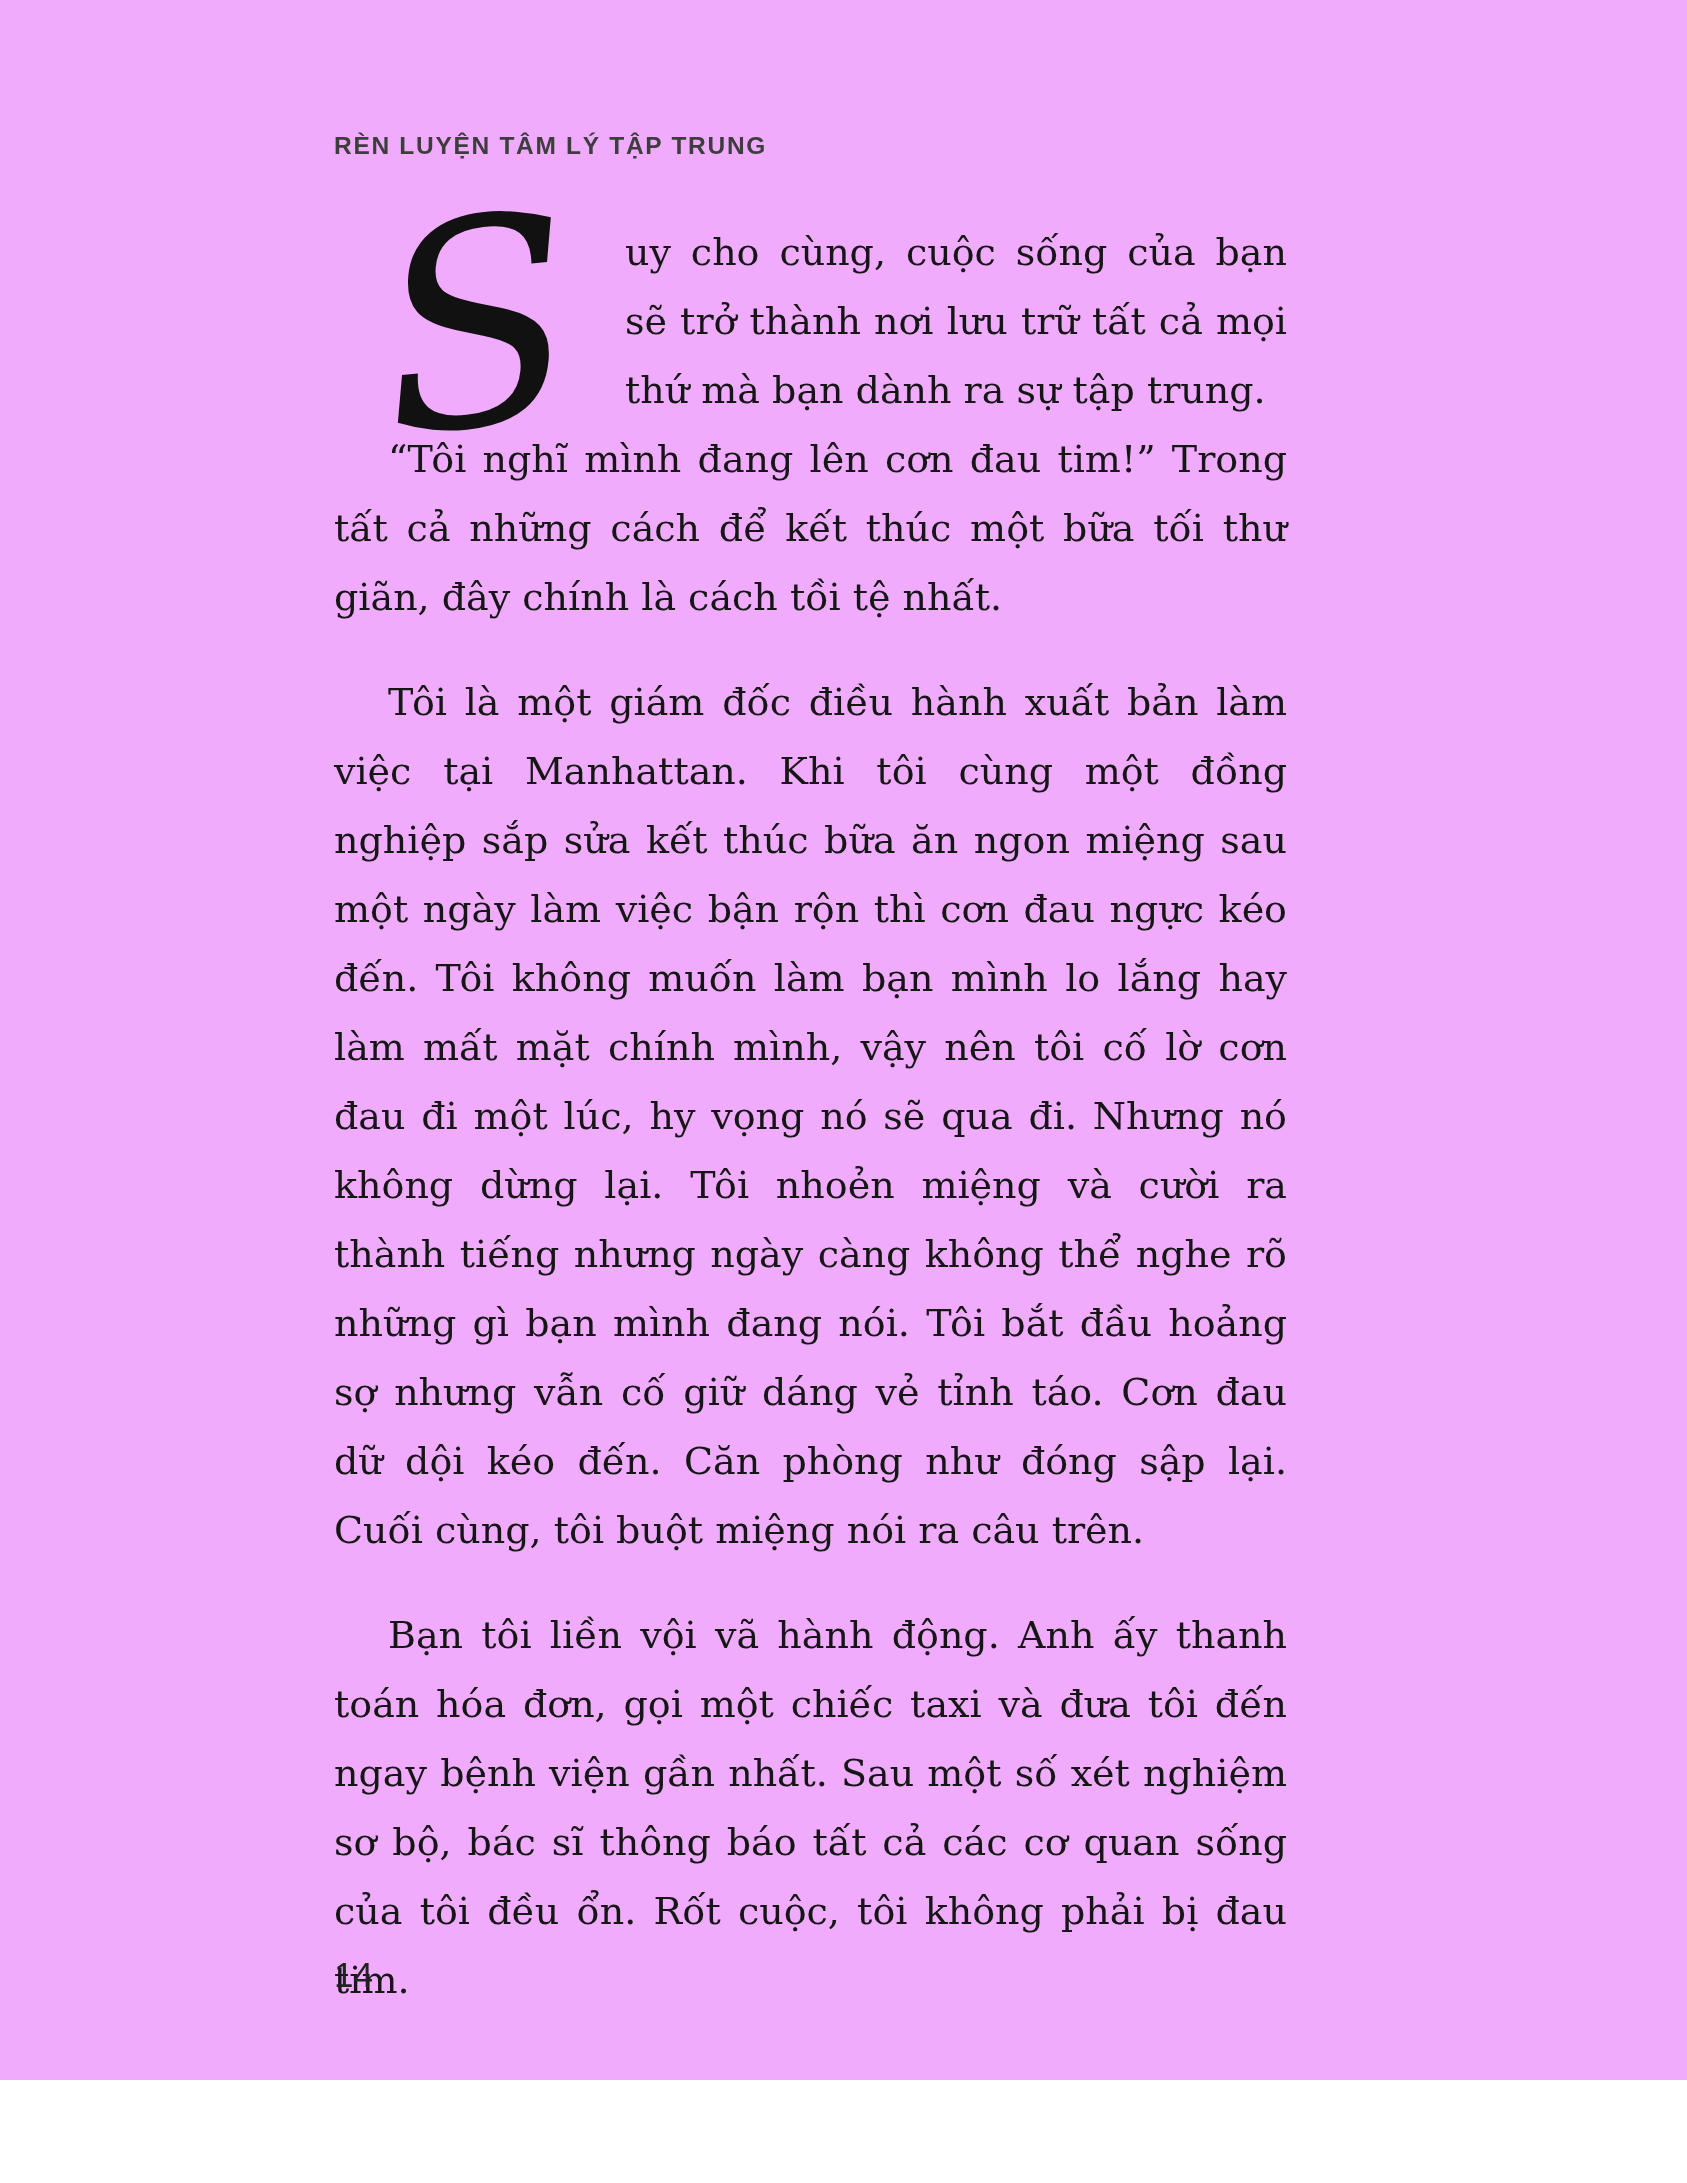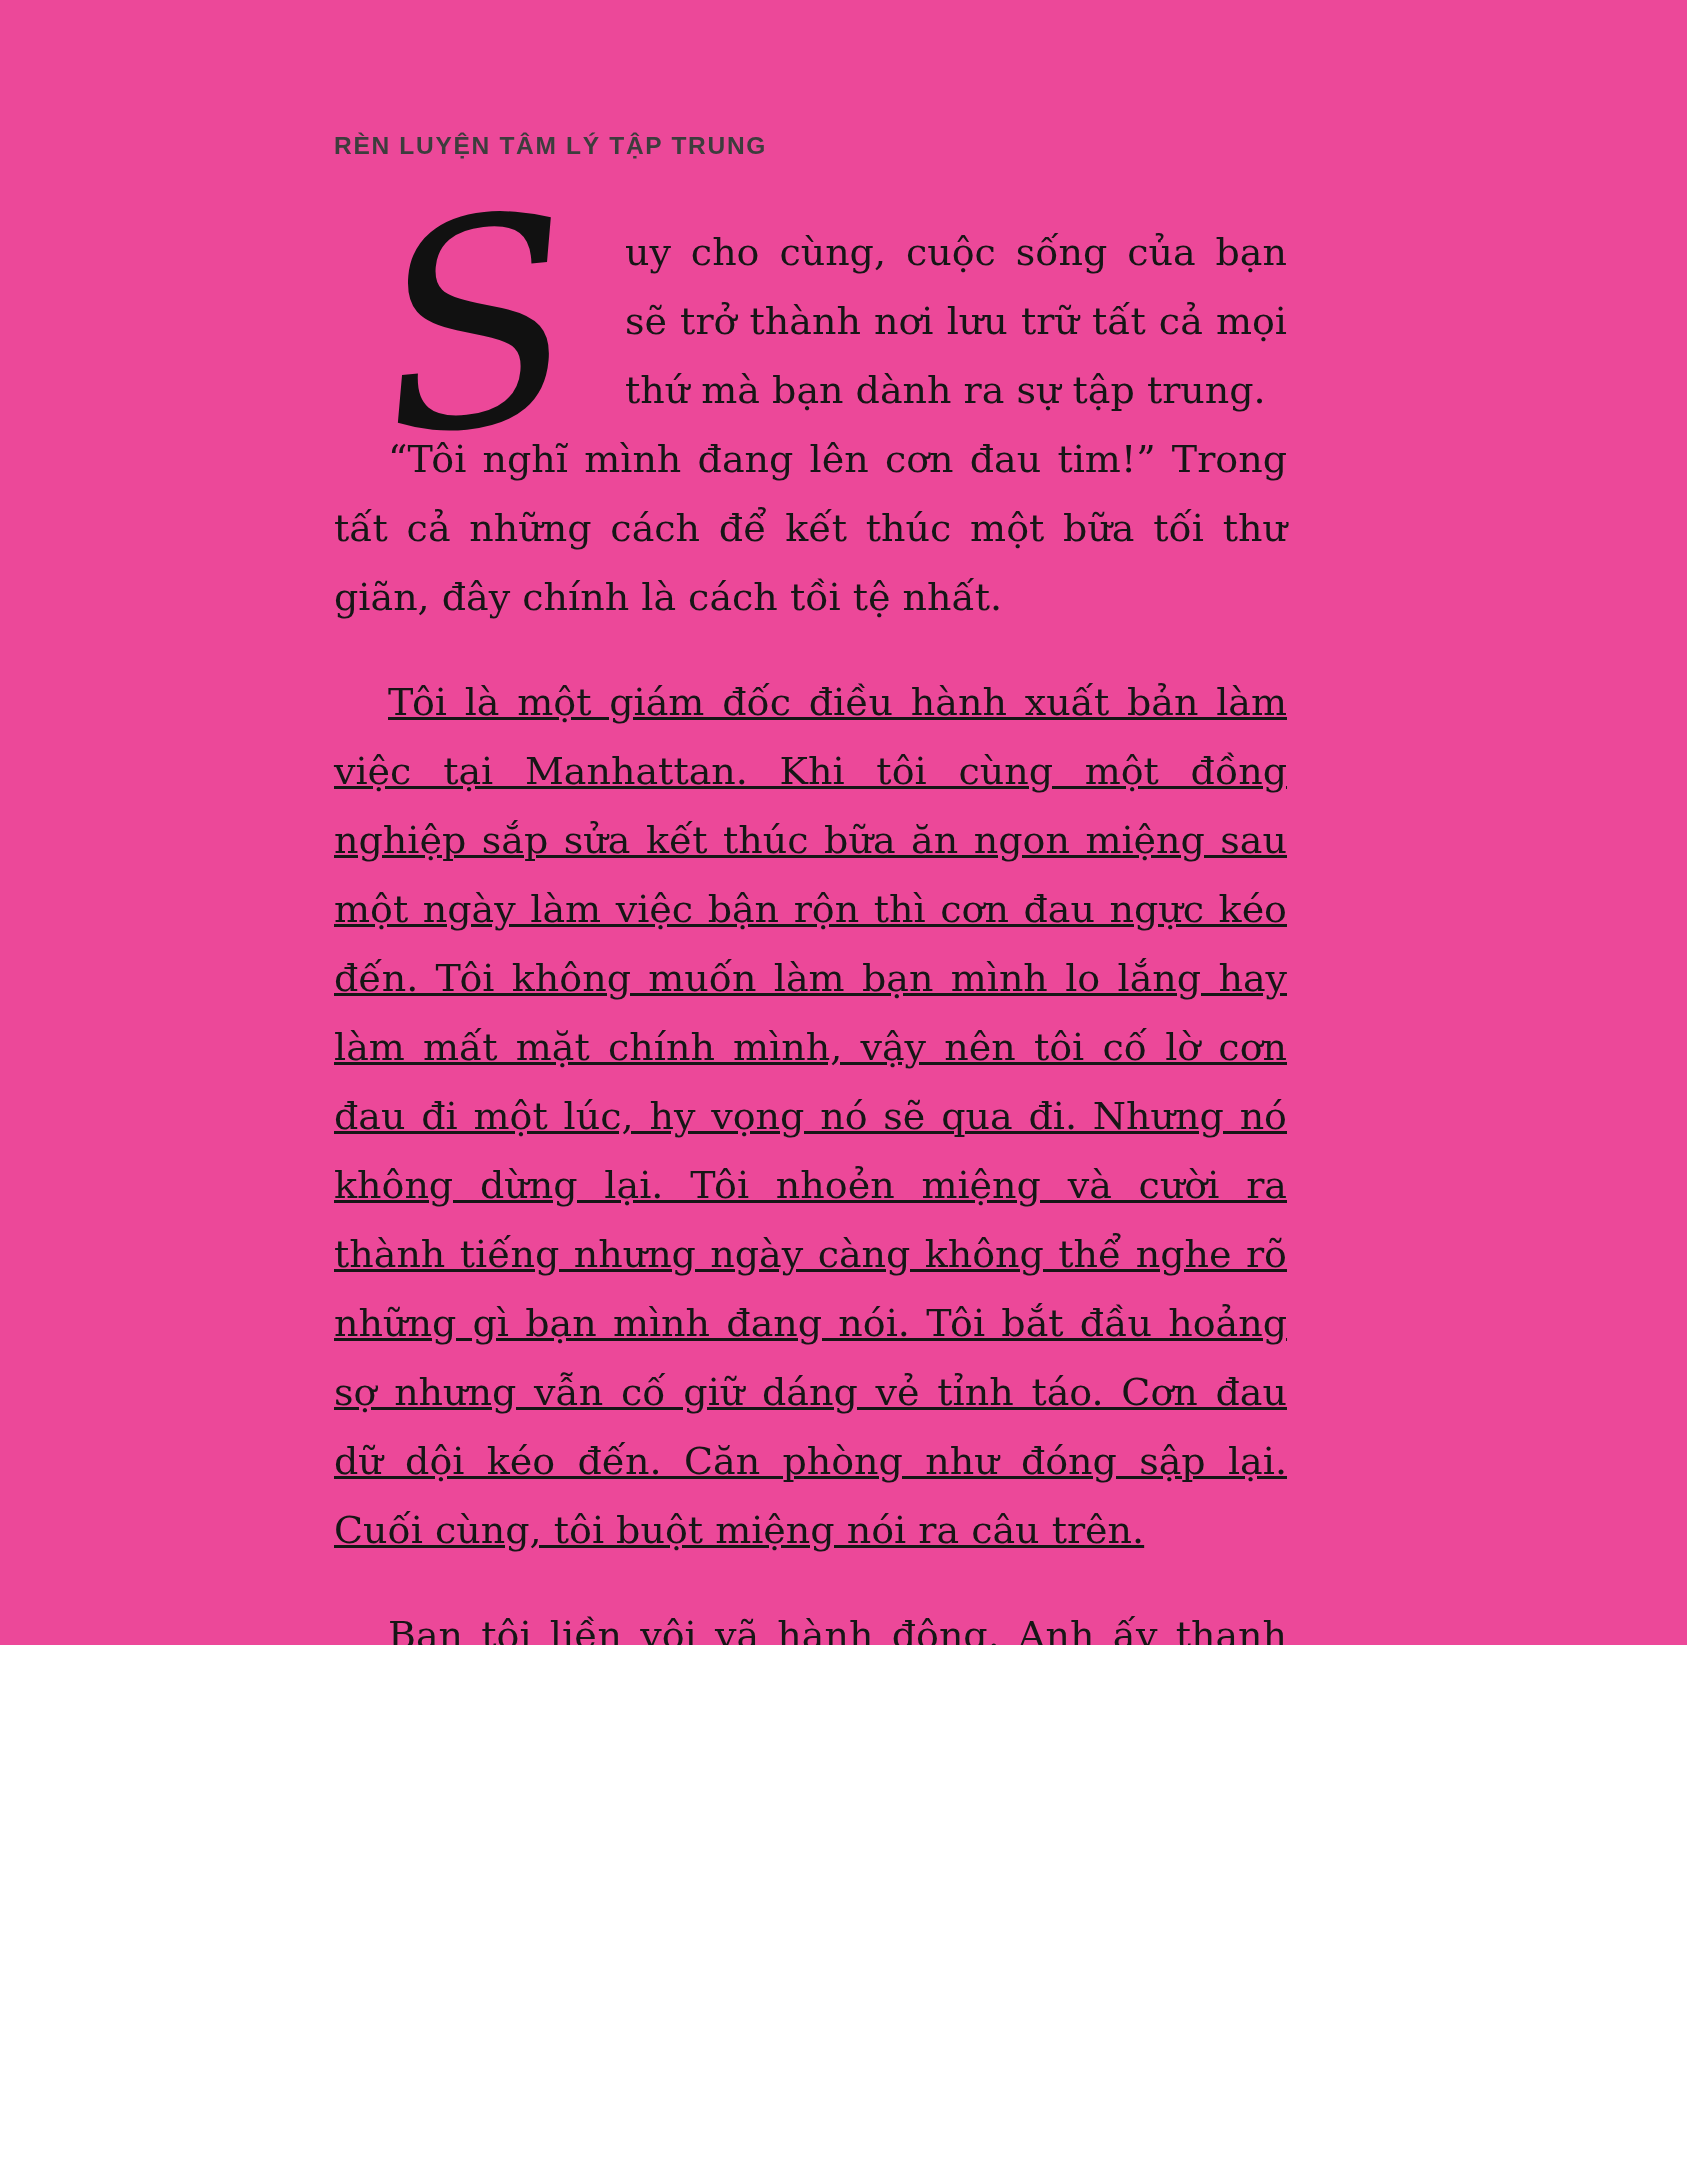--- a/index.html
+++ b/index.html
@@ -9,22 +9,22 @@
   }
   body {
     width: 1687px;
     height: 2183px;
     font-family: "DejaVu Serif", "Liberation Serif", serif;
     color: #161616;
   }
   .page {
     position: relative;
     width: 1687px;
-    height: 1645px;
-    background: #ec4899;
+    height: 2080px;
+    background: #f0abfc;
     overflow: hidden;
   }
   .running-head {
     position: absolute;
     top: 132px;
     left: 334px;
     font-family: "Liberation Sans", "DejaVu Sans", sans-serif;
     font-weight: bold;
     font-size: 24.5px;
     letter-spacing: 1.7px;
@@ -38,21 +38,20 @@
   }
   .text-block p {
     margin: 0;
     font-size: 38px;
     line-height: 69px;
     text-align: justify;
     color: #161616;
   }
   .text-block p + p {
     margin-top: 36px;
-    text-decoration: underline;
   }
   .indent {
     text-indent: 54px;
   }
   .opening {
     overflow: visible;
   }
   .dropcap {
     float: left;
     display: block;

